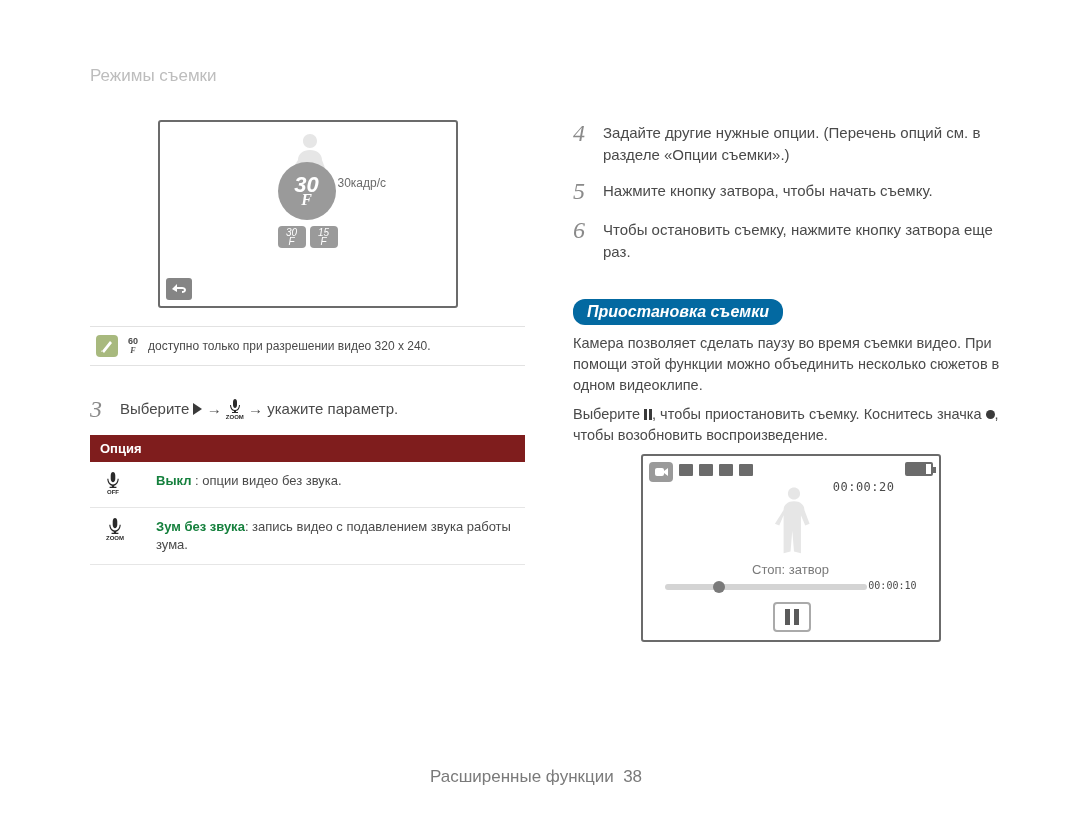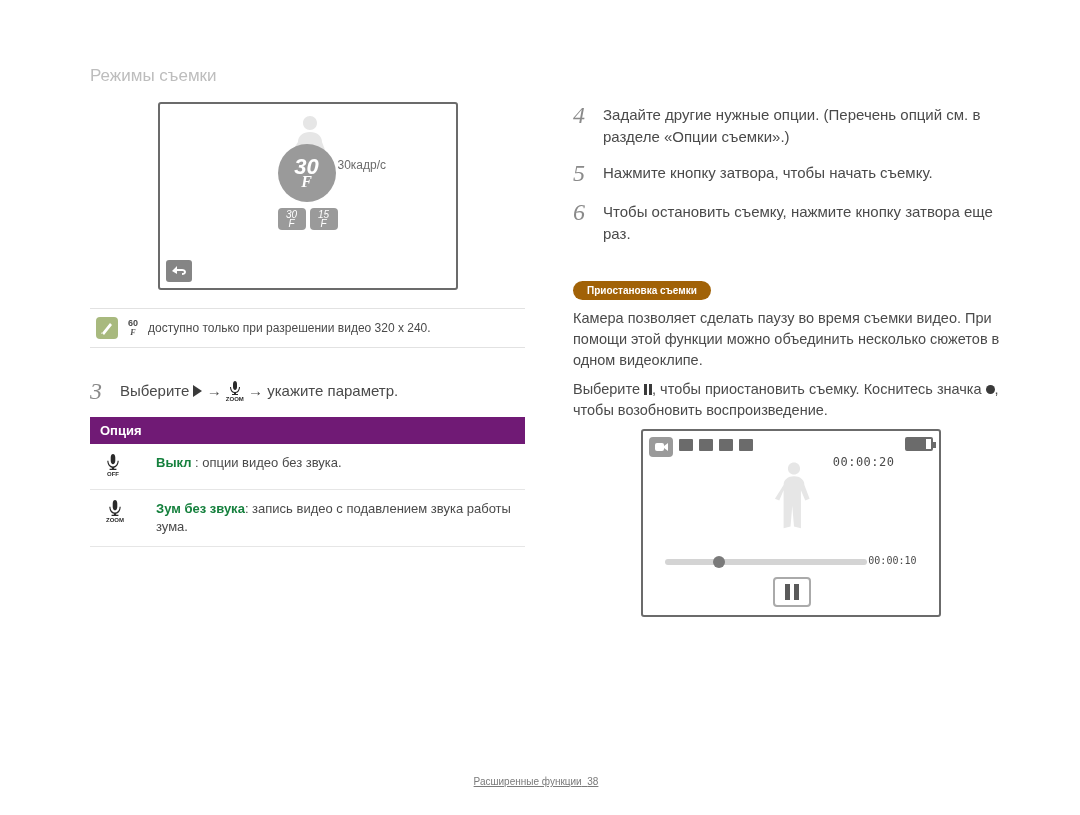--- a/index.html
+++ b/index.html
@@ -9,21 +9,21 @@
     font-family: Arial, "Helvetica Neue", sans-serif;
     color: #4a4a4a;
     position: relative;
   }
   .page {
     padding: 66px 72px 30px 90px;
   }
   .section-title {
     color: #bdbdbd;
     font-size: 17px;
-    margin-bottom: 16px;
+    margin-bottom: 34px;
   }
   .columns {
     display: flex;
     gap: 48px;
   }
   .col { flex: 1; }
   
   .screen {
     border: 2px solid #6b6b6b;
     border-radius: 3px;
@@ -107,48 +107,49 @@
   .mic {
     display: inline-flex; flex-direction: column; align-items: center;
     font-size: 10px; line-height: 9px; color: #2a2a2a; font-weight:bold;
   }
   
   .opt-table {
     width: 100%;
     margin-top: 10px;
   }
   .opt-head {
-    background: #701a75;
+    background: #7f1d1d;
     display: flex;
     color: #fff;
     font-size: 13px;
     font-weight: bold;
     gap: 40px;
   }
   .opt-head .c1 { width: 62px; padding: 6px 10px; }
   .opt-head .c2 { flex: 1; padding: 6px 4px; }
   .opt-row {
     display: flex;
     border-bottom: 1px solid #e6e6e6;
     font-size: 13px;
     color:#4a4a4a;
   }
   .opt-row .c1 { width: 62px; padding: 10px 0 10px 16px; }
   .opt-row .c2 { flex: 1; padding: 10px 4px; line-height: 18px; }
   .opt-row b { color:#15803d; }
   
   .pill {
     display: inline-block;
-    background: #a16207;
+    background: #0369a1;
     color: #fff;
-    font-size: 10px;
+    font-size: 16px;
     font-weight: bold;
     padding: 4px 14px;
     border-radius: 12px;
     margin: 24px 0 8px 0;
+    font-style: italic;
   }
   .para {
     font-size: 14.5px;
     color: #4a4a4a;
     line-height: 21px;
     margin-bottom: 8px;
   }
   
   .screen2 {
     border: 2px solid #6b6b6b;
@@ -199,21 +200,21 @@
     display: flex; align-items: center; justify-content: center; gap: 4px;
   }
   .s2-pause .b { width: 5px; height: 16px; background: #5a5a5a; }
   .sil2 {
     position: absolute; left: 130px; top: 28px;
   }
   
   .footer {
     position: absolute; bottom: 28px; left: 0; right: 8px;
     text-align: center;
-    font-size: 10px; color: #7a7a7a; text-decoration: underline;
+    font-size: 17px; color: #7a7a7a;
   }
   .chev { display:inline-block; width:0; height:0; border-top:6px solid transparent; border-bottom:6px solid transparent; border-left:9px solid #3a3a3a; vertical-align:-1px;}
   .pausebars{display:inline-flex; gap:2px; vertical-align:-1px;}
   .pausebars span{display:inline-block;width:3px;height:11px;background:#3a3a3a;}
   .dotrec{display:inline-block;width:9px;height:9px;background:#3a3a3a;border-radius:50%;vertical-align:0;}
   .silhouette path{fill:#e6e6e6;}
 </style>
 </head>
 <body>
 
@@ -340,20 +341,21 @@
         </div>
         <div class="s2-time">00:00:20</div>
         <div class="s2-batt">
             <div class="fill"></div>
           </div>
 
         <svg class="sil2 silhouette" width="42" height="78" viewBox="0 0 48 90">
           <path d="M24 4c4 0 7 3 7 7s-3 7-7 7-7-3-7-7 3-7 7-7zM12 30c0-6 5-10 12-10s12 4 12 10l6 16-5 2-5-12v44l-8-2-2-24-2 24-8 2V36l-5 12-5-2z"></path>
         </svg>
 
+        <div class="s2-stop">Стоп: затвор</div>
         <div class="s2-bar">
             <div class="dot"></div>
           </div>
         <div class="s2-t2">00:00:10</div>
         <div class="s2-pause">
           <div class="b"></div>
             <div class="b"></div>
         </div>
       </div>
 

